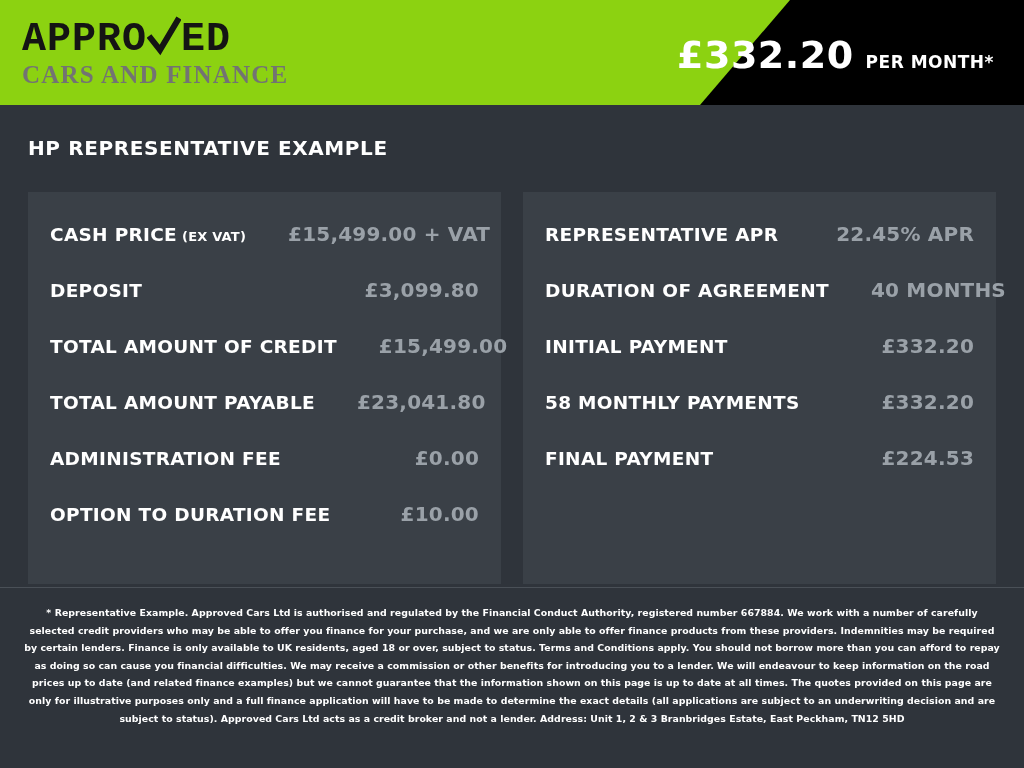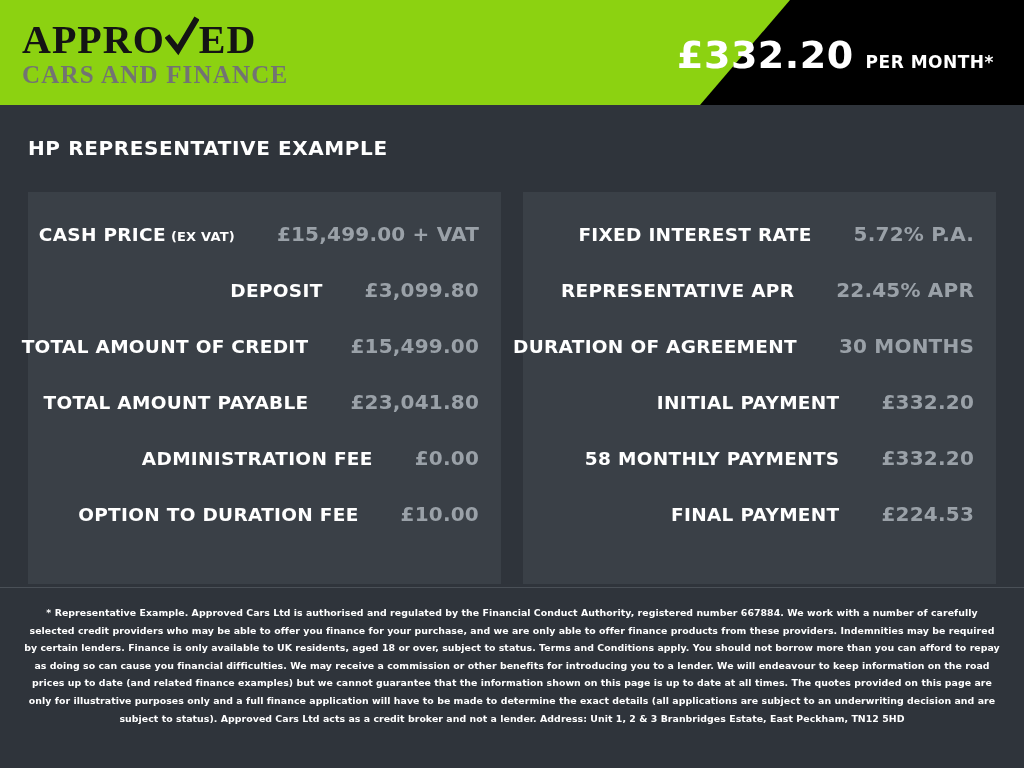--- a/index.html
+++ b/index.html
@@ -38,21 +38,21 @@
   }
   .logo {
     position: absolute;
     left: 22px;
     top: 20px;
     color: #111;
   }
   .logo-top {
     display: flex;
     align-items: center;
-    font-family: Liberation Serif, serif;
+    font-family: Liberation Mono, monospace;
     font-weight: bold;
     font-size: 40px;
     letter-spacing: 1px;
     line-height: 40px;
     color: #141414;
   }
   .logo-tick {
     display: inline-block;
     position: relative;
     width: 34px;
@@ -114,21 +114,21 @@
     gap: 22px;
   }
   .panel {
     width: 473px;
     background: #3a4047;
     padding: 30px 22px 26px 22px;
   }
   .row {
     display: flex;
     align-items: baseline;
-    justify-content: flex-end;
+    justify-content: space-between;
     height: 56px;
   }
   .row-label {
     font-family: "DejaVu Sans", sans-serif;
     font-weight: bold;
     font-size: 18.5px;
     letter-spacing: 0.3px;
     color: #ffffff;
     white-space: nowrap;
   }
@@ -238,35 +238,29 @@
         <div class="row-label">
           <span>OPTION TO DURATION FEE</span>
         </div>
         <div class="row-value">£10.00</div>
       </div>
     </div>
 
     <div class="panel">
       <div class="row">
         <div class="row-label">
-          <span>FIXED INTEREST RATE</span>
-        </div>
-        <div class="row-value">5.72% P.A.</div>
-      </div>
-      <div class="row">
-        <div class="row-label">
           <span>REPRESENTATIVE APR</span>
         </div>
         <div class="row-value">22.45% APR</div>
       </div>
       <div class="row">
         <div class="row-label">
           <span>DURATION OF AGREEMENT</span>
         </div>
-        <div class="row-value">30 MONTHS</div>
+        <div class="row-value">40 MONTHS</div>
       </div>
       <div class="row">
         <div class="row-label">
           <span>INITIAL PAYMENT</span>
         </div>
         <div class="row-value">£332.20</div>
       </div>
       <div class="row">
         <div class="row-label">
           <span>58 MONTHLY PAYMENTS</span>

